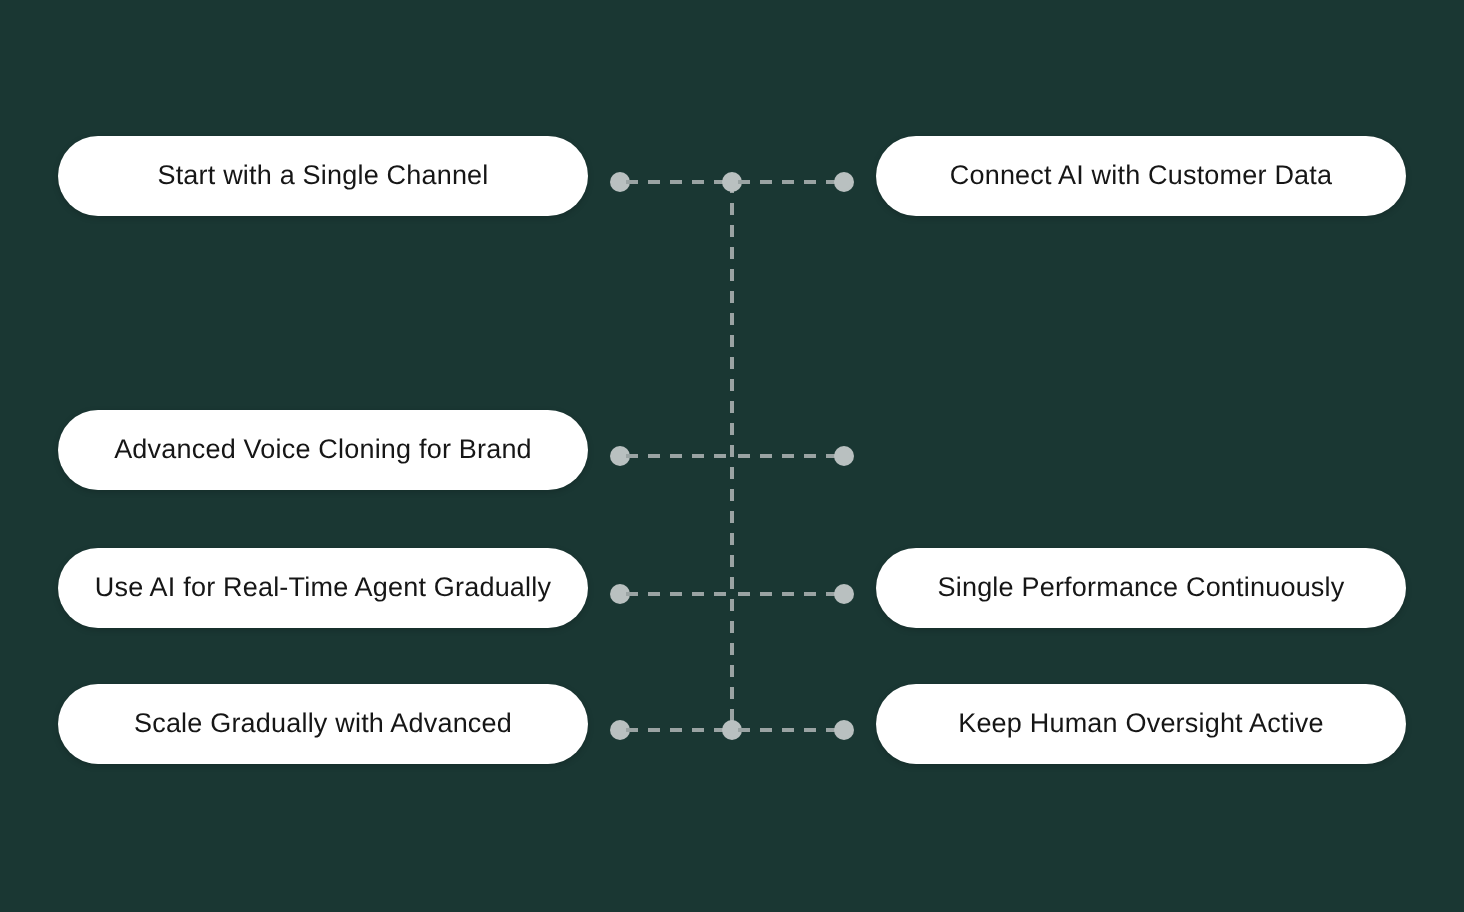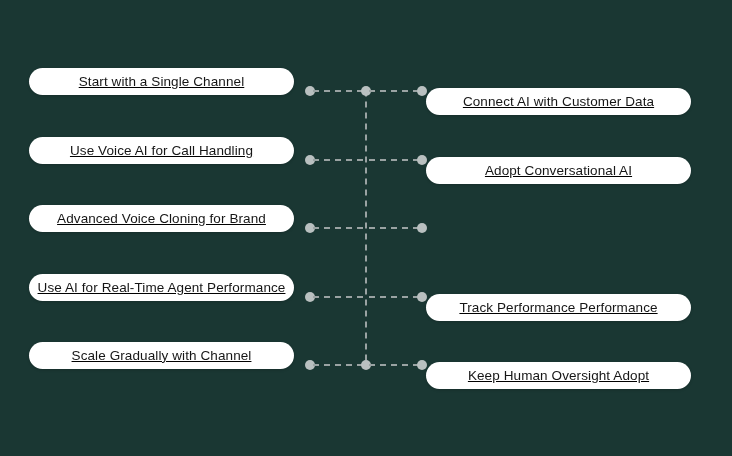--- a/index.html
+++ b/index.html
@@ -38,33 +38,32 @@
     left: 0;
     width: 732px;
     height: 45px;
   }
 
   
   .pill {
     position: absolute;
     top: 0;
     width: 265px;
-    height: 27px;
+    height: 40px;
     background: #ffffff;
     border-radius: 22.5px;
     display: flex;
     align-items: center;
     justify-content: center;
     box-sizing: border-box;
     padding: 0 12px;
     box-shadow: 0 1px 3px rgba(0,0,0,0.18);
-    text-decoration: underline;
   }
   .pill.left  { left: 29px; }
-  .pill.right { left: 426px; margin-top: 20px; }
+  .pill.right { left: 438px; }
 
   .pill-label {
     font-family: "Liberation Sans", sans-serif;
     font-size: 13.5px;
     font-weight: 500;
     color: #161616;
     letter-spacing: 0.1px;
     white-space: nowrap;
     text-align: center;
     line-height: 1;
@@ -109,63 +108,51 @@
     <span class="node-dot left-node"></span>
     <span class="h-dash left-seg"></span>
     <span class="node-dot center-node"></span>
     <span class="h-dash right-seg"></span>
     <span class="node-dot right-node"></span>
     <div class="pill right">
       <span class="pill-label">Connect AI with Customer Data</span>
     </div>
   </div>
 
-  <div class="flow-row" style="top:137px">
-    <div class="pill left">
-      <span class="pill-label">Use Voice AI for Call Handling</span>
-    </div>
-    <span class="node-dot left-node"></span>
-    <span class="h-dash left-seg"></span>
-    <span class="h-dash right-seg"></span>
-    <span class="node-dot right-node"></span>
-    <div class="pill right">
-      <span class="pill-label">Adopt Conversational AI</span>
-    </div>
-  </div>
 
   <div class="flow-row" style="top:205px">
     <div class="pill left">
       <span class="pill-label">Advanced Voice Cloning for Brand</span>
     </div>
     <span class="node-dot left-node"></span>
     <span class="h-dash left-seg"></span>
     <span class="h-dash right-seg"></span>
     <span class="node-dot right-node"></span>
   </div>
 
   <div class="flow-row" style="top:274px">
     <div class="pill left">
-      <span class="pill-label">Use AI for Real-Time Agent Performance</span>
+      <span class="pill-label">Use AI for Real-Time Agent Gradually</span>
     </div>
     <span class="node-dot left-node"></span>
     <span class="h-dash left-seg"></span>
     <span class="h-dash right-seg"></span>
     <span class="node-dot right-node"></span>
     <div class="pill right">
-      <span class="pill-label">Track Performance Performance</span>
+      <span class="pill-label">Single Performance Continuously</span>
     </div>
   </div>
 
   <div class="flow-row" style="top:342px">
     <div class="pill left">
-      <span class="pill-label">Scale Gradually with Channel</span>
+      <span class="pill-label">Scale Gradually with Advanced</span>
     </div>
     <span class="node-dot left-node"></span>
     <span class="h-dash left-seg"></span>
     <span class="node-dot center-node"></span>
     <span class="h-dash right-seg"></span>
     <span class="node-dot right-node"></span>
     <div class="pill right">
-      <span class="pill-label">Keep Human Oversight Adopt</span>
+      <span class="pill-label">Keep Human Oversight Active</span>
     </div>
   </div>
 
 </div>
 
 </body></html>

